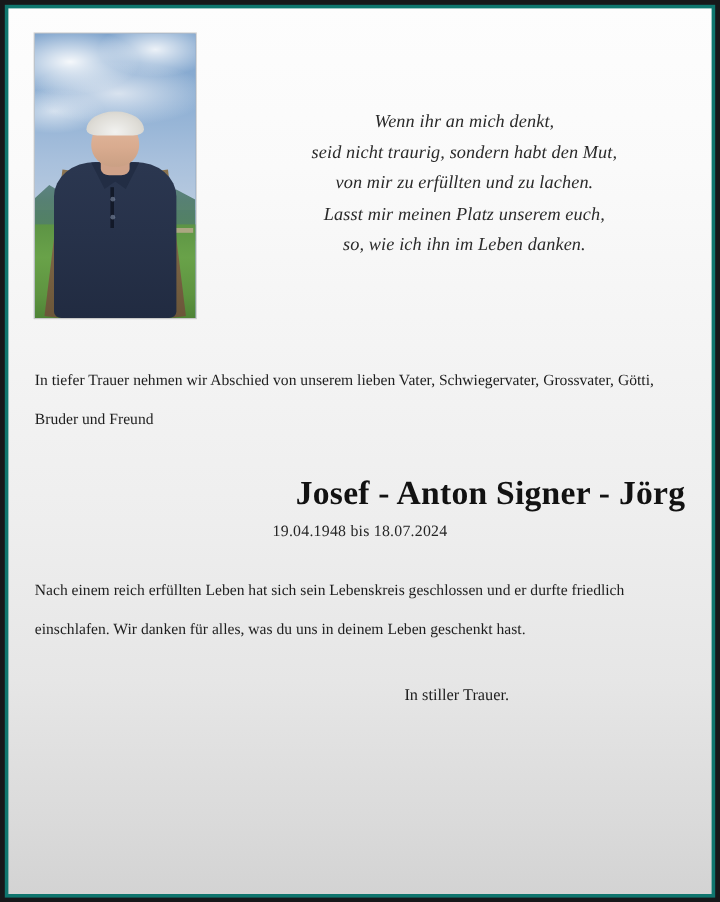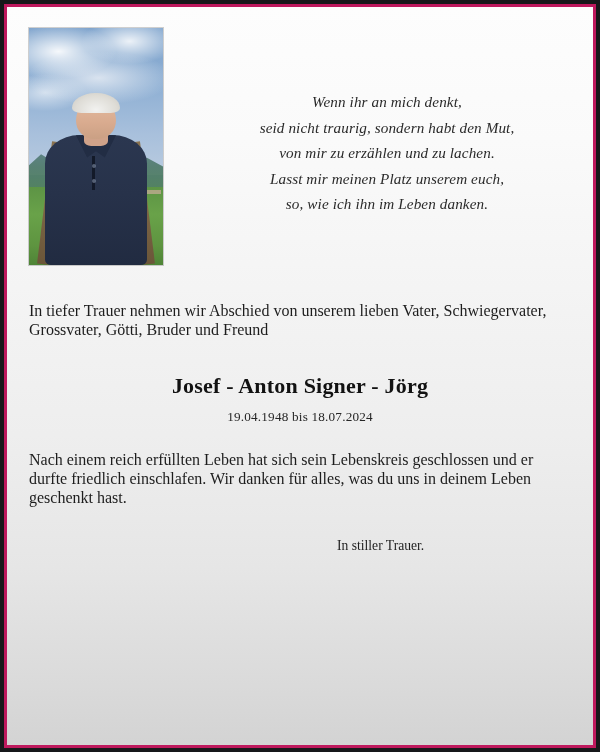--- a/index.html
+++ b/index.html
@@ -14,21 +14,21 @@
     overflow: hidden;
   }
 
   
   .card-frame {
     position: relative;
     width: 600px;
     height: 752px;
     box-sizing: border-box;
     border: 4px solid #17181a;
-    background: #be185d;
+    background: #0f766e;
   }
 
   
   .card-surface {
     position: absolute;
     left: 3px;
     top: 3px;
     right: 3px;
     bottom: 3px;
     background:
@@ -193,36 +193,37 @@
   }
   .verse div { white-space: nowrap; }
 
   
   .body-region {
     position: relative;
     padding: 0 22px;
     color: #1c1c1c;
   }
   .para {
-    font-size: 16px;
-    line-height: 19px;
+    font-size: 13px;
+    line-height: 32px;
     color: #1d1d1d;
   }
   .intro { margin-top: 22px; }
 
   .name-block {
     text-align: center;
     margin-top: 30px;
   }
   .deceased-name {
-    font-size: 22px;
+    font-size: 28px;
     font-weight: bold;
     letter-spacing: 0.2px;
     color: #121212;
     line-height: 34px;
+    text-align: right;
   }
   .life-dates {
     font-size: 13.2px;
     color: #262626;
     margin-top: 6px;
     letter-spacing: 0.2px;
   }
 
   .eulogy { margin-top: 25px; }
 
@@ -272,21 +273,21 @@
           <div class="p-btn b2"></div>
           <div class="p-neck"></div>
           <div class="p-head"></div>
           <div class="p-hair"></div>
         </div>
       </div>
 
       <div class="verse">
         <div>Wenn ihr an mich denkt,</div>
         <div>seid nicht traurig, sondern habt den Mut,</div>
-        <div>von mir zu erzählen und zu lachen.</div>
+        <div>von mir zu erfüllten und zu lachen.</div>
         <div>Lasst mir meinen Platz unserem euch,</div>
         <div>so, wie ich ihn im Leben danken.</div>
       </div>
     </div>
 
     <div class="body-region">
 
       <p class="para intro">In tiefer Trauer nehmen wir Abschied von unserem lieben Vater, Schwiegervater, Grossvater, Götti, Bruder und Freund</p>
 
       <div class="name-block">

